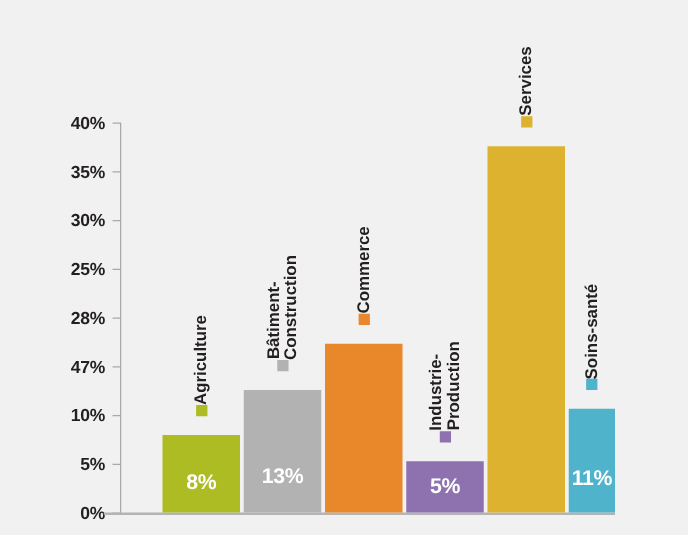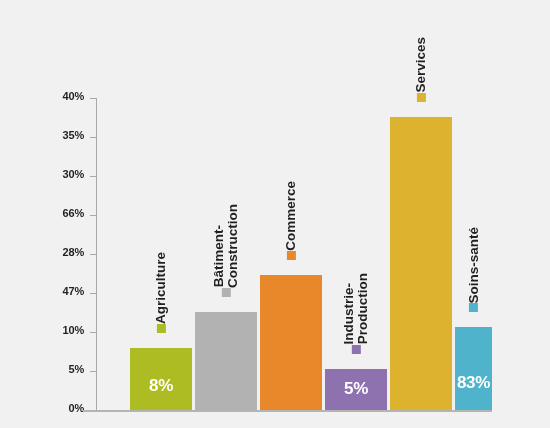--- a/index.html
+++ b/index.html
@@ -32,21 +32,21 @@
   .y-tick {
     position: absolute;
     right: 0;
     height: 0;
     width: 52px;
   }
   .y-tick .y-tick-label {
     position: absolute;
     right: 12px;
     top: -8px;
-    font-size: 11px;
+    font-size: 14px;
     font-weight: bold;
     color: #231f20;
     letter-spacing: -0.2px;
     white-space: nowrap;
   }
   .y-tick .y-tick-mark {
     position: absolute;
     right: 0;
     top: 0;
     width: 6px;
@@ -157,21 +157,21 @@
       </div>
       <div class="y-tick" style="top: 195px;">
         <span class="y-tick-label">47%</span>
         <span class="y-tick-mark"></span>
       </div>
       <div class="y-tick" style="top: 156px;">
         <span class="y-tick-label">28%</span>
         <span class="y-tick-mark"></span>
       </div>
       <div class="y-tick" style="top: 117px;">
-        <span class="y-tick-label">66%</span>
+        <span class="y-tick-label">25%</span>
         <span class="y-tick-mark"></span>
       </div>
       <div class="y-tick" style="top: 78px;">
         <span class="y-tick-label">30%</span>
         <span class="y-tick-mark"></span>
       </div>
       <div class="y-tick" style="top: 39px;">
         <span class="y-tick-label">35%</span>
         <span class="y-tick-mark"></span>
       </div>
@@ -189,20 +189,21 @@
         <div class="bar-value" style="bottom: 14.112px;">8%</div>
         <div class="cat-label" style="bottom: 70.4px;">
           <div class="cat-marker" style="background: rgb(173, 188, 35);"></div>
           <div class="cat-text-wrap">
             <span class="cat-text">Agriculture</span>
           </div>
         </div>
       </div>
       <div class="bar-group" style="left: 98px; width: 62px;">
         <div class="bar" style="height: 98.28px; background: rgb(178, 178, 178);"></div>
+        <div class="bar-value" style="bottom: 18.7764px;">13%</div>
         <div class="cat-label" style="bottom: 106.28px;">
           <div class="cat-marker" style="background: rgb(178, 178, 178);"></div>
           <div class="cat-text-wrap">
             <span class="cat-text">Bâtiment-</span>
             <span class="cat-text">Construction</span>
           </div>
         </div>
       </div>
       <div class="bar-group" style="left: 163px; width: 62px;">
         <div class="bar" style="height: 134.94px; background: rgb(233, 136, 42);"></div>
@@ -228,21 +229,21 @@
         <div class="bar" style="height: 293.28px; background: rgb(221, 178, 46);"></div>
         <div class="cat-label" style="bottom: 301.28px;">
           <div class="cat-marker" style="background: rgb(221, 178, 46);"></div>
           <div class="cat-text-wrap">
             <span class="cat-text">Services</span>
           </div>
         </div>
       </div>
       <div class="bar-group" style="left: 358px; width: 37px;">
         <div class="bar" style="height: 82.68px; background: rgb(79, 179, 204);"></div>
-        <div class="bar-value" style="bottom: 16.7484px;">83%</div>
+        <div class="bar-value" style="bottom: 16.7484px;">11%</div>
         <div class="cat-label" style="bottom: 90.68px;">
           <div class="cat-marker" style="background: rgb(79, 179, 204);"></div>
           <div class="cat-text-wrap">
             <span class="cat-text">Soins-santé</span>
           </div>
         </div>
       </div>
     </div>
 
 </div>

